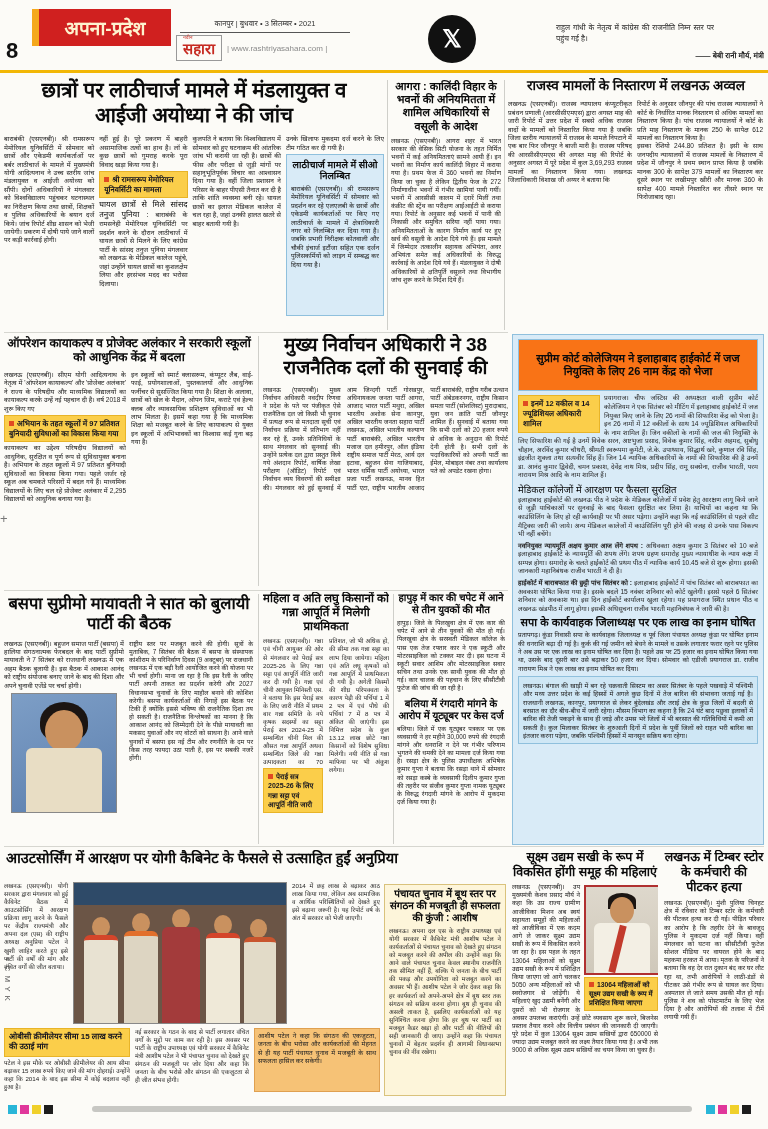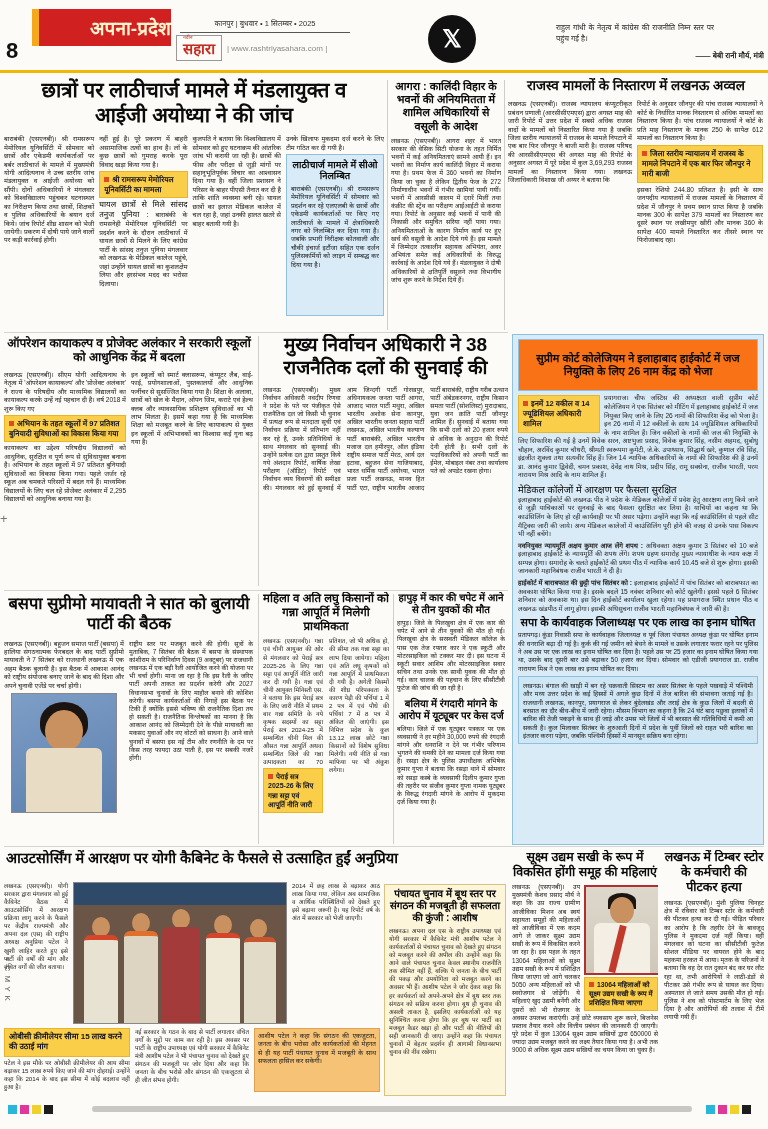--- a/index.html
+++ b/index.html
@@ -27,24 +27,24 @@
   .gbar{position:absolute;height:6px;background:#c7c7c3;border-radius:3px;}
   .csq{position:absolute;width:9px;height:9px;}
 </style>
 </head>
 <body>
 
 <div class="paper">
 
   <div class="abs" style="left:0;top:0;width:768px;height:70px;">
     <div class="abs" style="left:6px;top:38px;width:22px;font-size:22px;font-weight:bold;color:#111;">8</div>
-    <div class="abs masthead-redbox" style="left:32px;top:9px;width:132px;height:37px;border-left:7px solid #f5a81c;justify-content:flex-end;">
+    <div class="abs masthead-redbox" style="left:32px;top:9px;width:132px;height:37px;border-left:7px solid #f5a81c;">
       <span style="color:#fdf3cf;font-size:19px;font-weight:bold;">अपना-प्रदेश</span>
     </div>
-    <div class="abs" style="left:180px;top:18px;width:170px;font-size:7.5px;text-align:center;color:#333;border-bottom:1px solid #555;padding-bottom:4px;">कानपुर | बुधवार • 1 सितम्बर • 2025</div>
+    <div class="abs" style="left:180px;top:18px;width:170px;font-size:7.5px;text-align:center;color:#333;border-bottom:1px solid #555;padding-bottom:4px;">कानपुर | बुधवार • 3 सितम्बर • 2021</div>
     <div class="abs" style="left:176px;top:33px;width:230px;height:30px;display:flex;align-items:center;">
       <span style="border:1px solid #999;padding:2px 6px;position:relative;">
         <span style="position:absolute;top:-2px;left:6px;font-size:5px;color:#c62a21;">नवीन</span>
         <span style="color:#c62a21;font-size:15px;font-weight:bold;">सहारा</span>
       </span>
       <span style="font-size:8px;color:#8a8a8a;margin-left:5px;">| www.rashtriyasahara.com |</span>
     </div>
     <div class="abs" style="left:428px;top:15px;width:48px;height:48px;border-radius:50%;background:#111;display:flex;align-items:center;justify-content:center;">
       <span style="color:#fff;font-size:24px;font-weight:bold;font-family:'Liberation Serif',serif;">𝕏</span>
     </div>
@@ -89,23 +89,20 @@
     <div class="hl" style="font-size:11px;">आगरा : कालिंदी विहार के भवनों की अनियमितता में शामिल अधिकारियों से वसूली के आदेश</div>
     <div class="bt" style="margin-top:4px;font-size:6.3px;">लखनऊ (एसएनबी)। आगरा शहर में भारत सरकार की वेसिक सिटी योजना के तहत निर्मित भवनों में कई अनियमितताएं सामने आयी हैं। इन भवनों का निर्माण कार्य कालिंदी विहार में कराया गया है। प्रथम फेज में 360 भवनों का निर्माण किया जा चुका है लेकिन द्वितीय फेज के 272 निर्माणाधीन भवनों में गंभीर खामियां पायी गयीं। भवनों में आरसीसी कालम में दरारें मिलीं तथा कंक्रीट की स्ट्रेंथ का परीक्षण आईआईटी से कराया गया। रिपोर्ट के अनुसार कई भवनों में पानी की निकासी और समुचित सरिया नहीं पाया गया। अनियमितताओं के कारण निर्माण कार्य पर हुए खर्च की वसूली के आदेश दिये गये हैं। इस मामले में जिम्मेदार तत्कालीन सहायक अभियंता, अवर अभियंता समेत कई अधिकारियों के विरुद्ध कार्रवाई के आदेश दिये गये हैं। मंडलायुक्त ने दोषी अधिकारियों से क्षतिपूर्ति वसूलने तथा विभागीय जांच शुरू करने के निर्देश दिये हैं।</div>
   </div>
 
   <div class="abs" style="left:508px;top:78px;width:256px;height:252px;">
     <div class="hl" style="font-size:13.5px;">राजस्व मामलों के निस्तारण में लखनऊ अव्वल</div>
     <div class="flexrow" style="margin-top:6px;height:224px;">
       <div class="bt" style="width:124px;">लखनऊ (एसएनबी)। राजस्व न्यायालय कंप्यूटरीकृत प्रबंधन प्रणाली (आरसीसीएमएस) द्वारा अगस्त माह की जारी रिपोर्ट में उत्तर प्रदेश में सबसे अधिक राजस्व वादों के मामलों को निस्तारित किया गया है जबकि जिला स्तरीय न्यायालयों में राजस्व के मामले निपटाने में एक बार फिर जौनपुर ने बाजी मारी है। राजस्व परिषद की आरसीसीएमएस की अगस्त माह की रिपोर्ट के अनुसार अगस्त में पूरे प्रदेश में कुल 3,69,293 राजस्व मामलों का निस्तारण किया गया। लखनऊ जिलाधिकारी विशाख जी अय्यर ने बताया कि</div>
       <div style="width:126px;overflow:hidden;">
         <div class="bt">रिपोर्ट के अनुसार जौनपुर की पांच राजस्व न्यायालयों ने कोर्ट के निर्धारित मानक निस्तारण से अधिक मामलों का निस्तारण किया है। पांच राजस्व न्यायालयों ने कोर्ट के प्रति माह निस्तारण के मानक 250 के सापेक्ष 612 मामलों का निस्तारण किया है।</div>
-        <div class="ybox" style="margin:3px 0;">
-          <span class="blt"></span><span>जिला स्तरीय न्यायालय में राजस्व के मामले निपटाने में एक बार फिर जौनपुर ने मारी बाजी</span>
-        </div>
         <div class="bt">इसका रेशियो 244.80 प्रतिशत है। इसी के साथ जनपदीय न्यायालयों में राजस्व मामलों के निस्तारण में प्रदेश में जौनपुर ने प्रथम स्थान प्राप्त किया है जबकि मानक 300 के सापेक्ष 379 मामलों का निस्तारण कर दूसरे स्थान पर लखीमपुर खीरी और मानक 360 के सापेक्ष 400 मामले निस्तारित कर तीसरे स्थान पर फिरोजाबाद रहा।</div>
       </div>
     </div>
   </div>
 
   <div class="abs" style="left:4px;top:336px;width:250px;height:252px;">
     <div class="hl" style="font-size:12px;">ऑपरेशन कायाकल्प व प्रोजेक्ट अलंकार ने सरकारी स्कूलों को आधुनिक केंद्र में बदला</div>
     <div class="flexrow" style="margin-top:6px;height:200px;">
       <div style="width:122px;overflow:hidden;">
         <div class="bt">लखनऊ (एसएनबी)। सीएम योगी आदित्यनाथ के नेतृत्व में 'ऑपरेशन कायाकल्प' और 'प्रोजेक्ट अलंकार' ने राज्य के परिषदीय और माध्यमिक विद्यालयों का कायाकल्प करके उन्हें नई पहचान दी है। वर्ष 2018 में शुरू किए गए</div>

